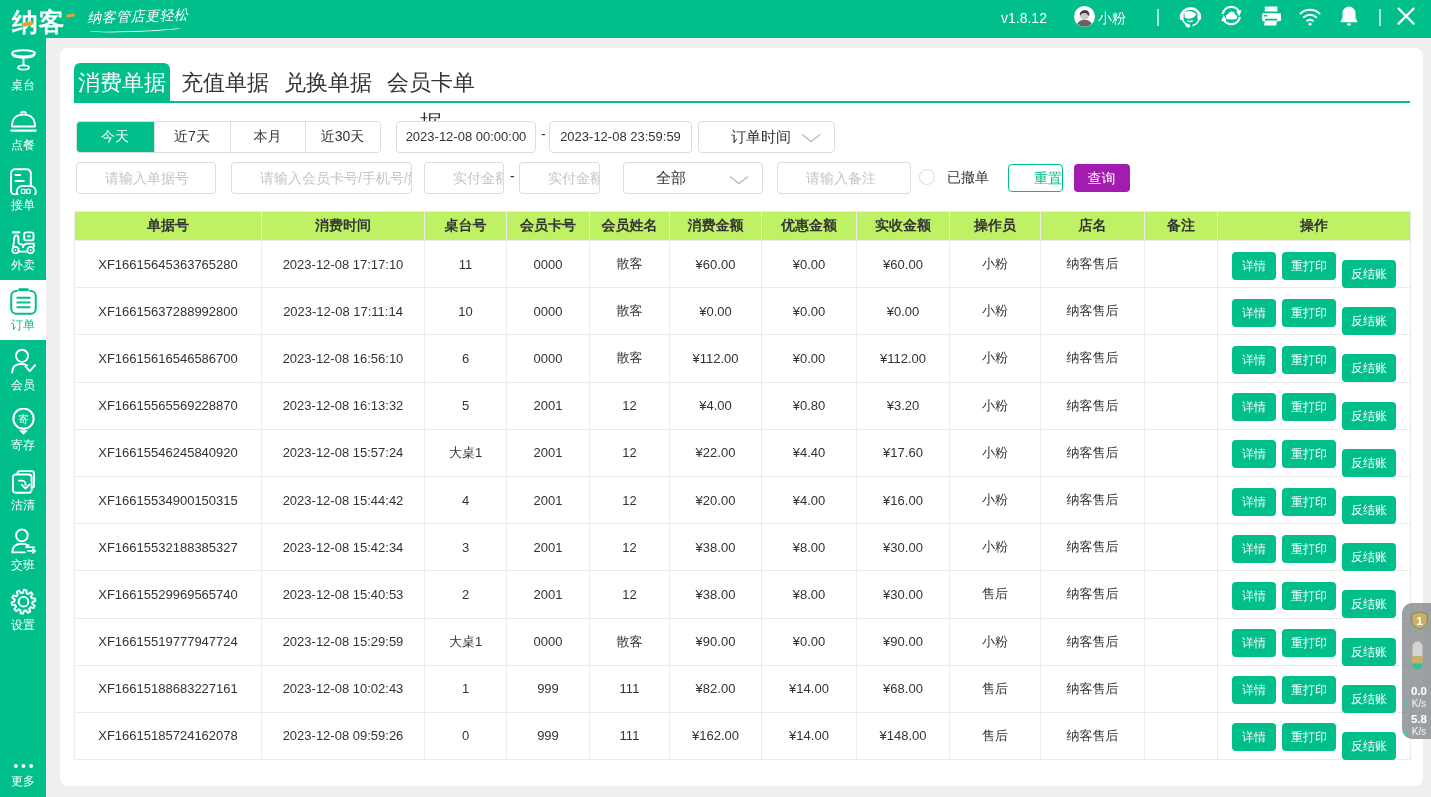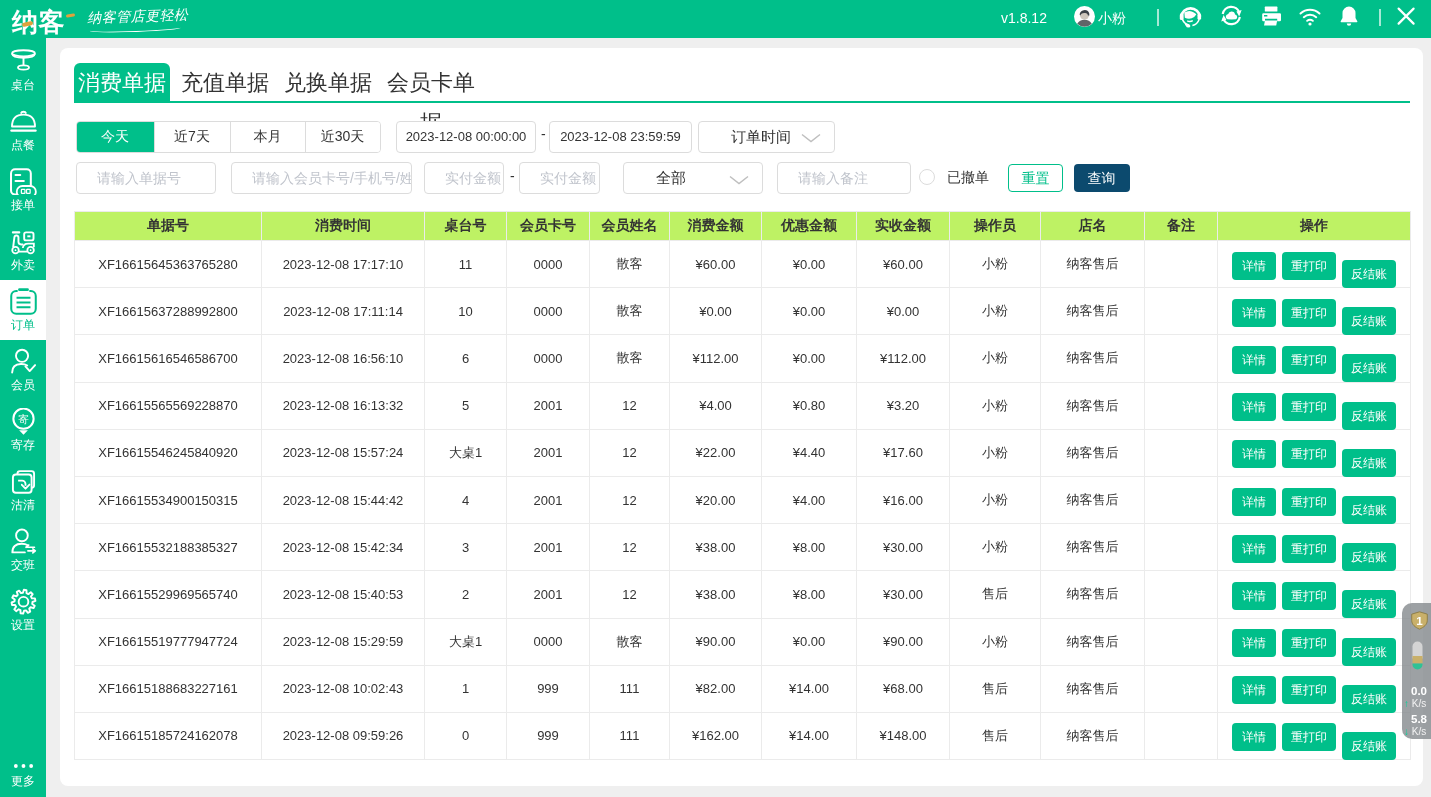--- a/index.html
+++ b/index.html
@@ -31,25 +31,25 @@
 #segs { position:absolute; left:15.5px; top:0; height:31.5px; border:1px solid #dcdcdc; border-radius:4px; overflow:hidden; }
 .seg { float:left; width:76px; height:29.5px; line-height:29.5px; text-align:center; font-size:14px; color:#333; border-right:1px solid #dcdcdc; background:#fff; }
 .seg:last-child { border-right:none; }
 .seg.active { background:#00bf8a; color:#fff; }
 .fbox { position:absolute; top:-0.5px; height:32.5px; border:1px solid #dcdcdc; border-radius:4px; background:#fff; font-size:13px; color:#333; text-align:center; line-height:29px; }
 .dash { position:absolute; font-size:14px; color:#333; top:5px; }
 .ddown { position:absolute; top:-0.5px; height:32.5px; border:1px solid #dcdcdc; border-radius:4px; background:#fff; font-size:15px; color:#333; line-height:29px; padding-left:32px; }
 .chev { position:absolute; width:22px; height:14px; }
 
 #frow2 { position:absolute; left:0; top:114px; width:1363px; height:32px; }
-.inp { position:absolute; height:32px; border:1px solid #dcdcdc; border-radius:4px; background:#fff; font-size:14px; white-space:nowrap; overflow:hidden; color:#c0c4cc; line-height:30px; padding-left:20px; }
+.inp { position:absolute; height:32px; border:1px solid #dcdcdc; border-radius:4px; background:#fff; font-size:14px; white-space:nowrap; overflow:hidden; color:#c0c4cc; line-height:30px; padding-left:28px; }
 #radio { position:absolute; left:859px; top:7px; width:16px; height:16px; border:1.5px solid #dcdcdc; border-radius:50%; background:#fff; }
 #radlbl { position:absolute; left:887px; top:7px; font-size:14px; color:#333; }
-#btnreset { position:absolute; left:948px; top:1.5px; width:55px; height:28px; border:1px solid #00bf8a; border-radius:4px; color:#00bf8a; font-size:14px; text-align:center; line-height:26px; background:#fff; }
-#btnquery { position:absolute; left:1013.5px; top:1.5px; width:56px; height:28px; border-radius:4px; color:#fff; font-size:14px; text-align:center; line-height:28px; background:#0c4a6e; }
+#btnreset { position:absolute; left:948px; top:1.5px; width:55px; height:28px; border:1px solid #00bf8a; border-radius:4px; color:#00bf8a; font-size:14px; text-align:right; line-height:26px; background:#fff; }
+#btnquery { position:absolute; left:1013.5px; top:1.5px; width:56px; height:28px; border-radius:4px; color:#fff; font-size:14px; text-align:center; line-height:28px; background:#a21caf; }
 
 #tbl { position:absolute; left:14px; top:163px; border-collapse:collapse; table-layout:fixed; width:1336px; }
 #tbl th { background:#bef264; font-size:14px; font-weight:bold; color:#333; height:29px; border:1px solid #ebebeb; }
 #tbl td { font-size:13px; color:#333; text-align:center; height:47.2px; border:1px solid #ebebeb; background:#fff; }
 .abtn { display:inline-block; position:relative; top:1.5px; height:28px; line-height:28px; border-radius:4px; background:#00bf8a; color:#fff; font-size:12px; text-align:center; vertical-align:middle; }
 .b1 { width:44px; margin-right:6px; }
 .b2 { width:54px; margin-right:6px; }
 .b3 { width:54px;margin-top:17px; }
 
 #fwidget { position:absolute; left:1402px; top:603px; width:40px; height:136px; background:rgba(130,134,138,0.78); border-radius:10px 0 0 10px; }

